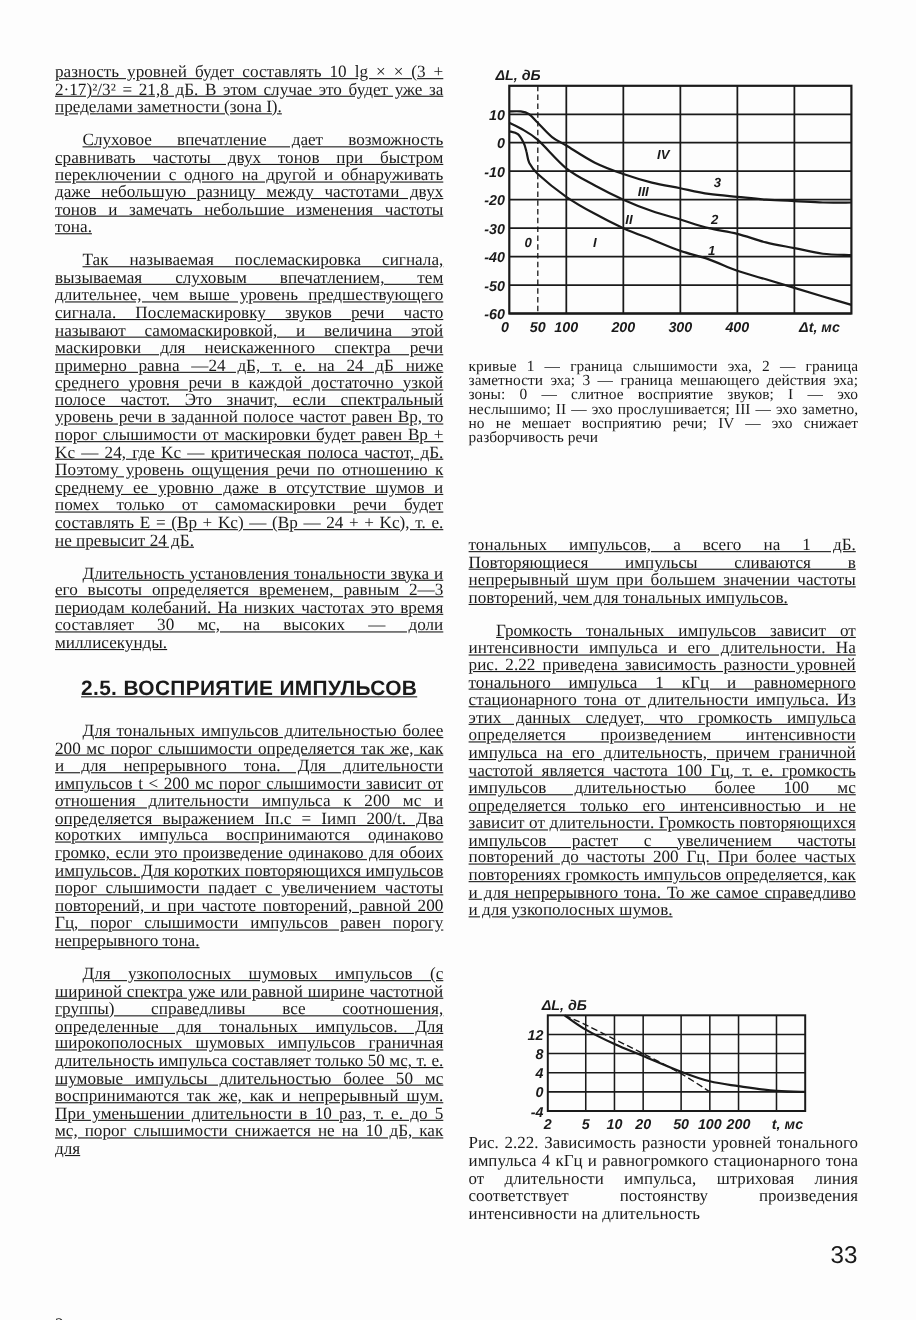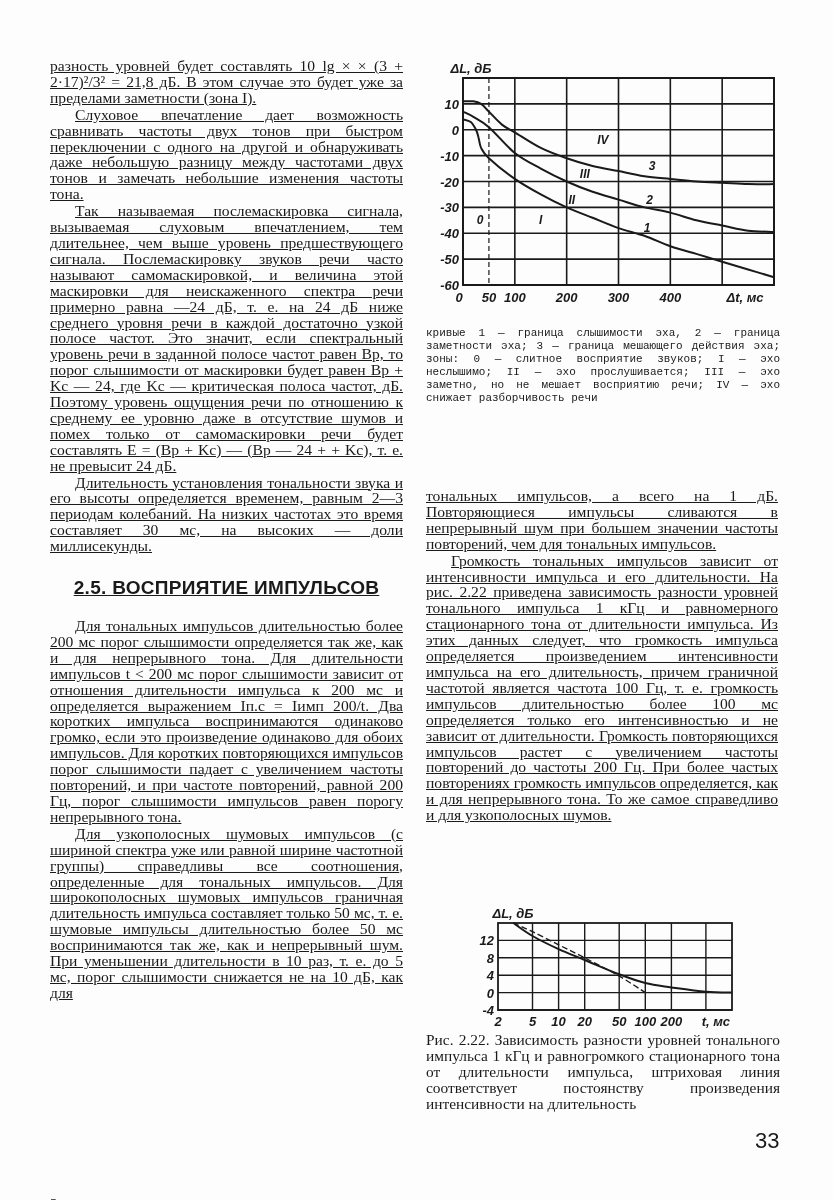--- a/index.html
+++ b/index.html
@@ -2,28 +2,28 @@
 <html><head>
 <meta charset="utf-8">
 <style>
   html, body { margin: 0; padding: 0; background: #fdfdfd; }
   body { width: 833px; height: 1200px; position: relative; overflow: hidden;
          font-family: "Liberation Serif", serif; color: #1a1a1a; }
   .col { position: absolute; font-size: 15.6px; line-height: 15.9px; text-align: justify; text-decoration: underline; }
   .col-left { left: 50px; top: 58px; width: 353px; }
   .col-right { left: 426px; top: 488px; width: 352px; }
   .col p { margin: 0; text-indent: 0; hyphens: manual; }
-  .col p.ind { text-indent: 25px; margin-top: 1px; }
+  .col p.ind { text-indent: 25px; margin-top: 14px; }
   .col p.first-ind { text-indent: 25px; }
   .section-heading { font-family: "Liberation Sans", sans-serif; font-weight: bold; font-size: 19px;
                      letter-spacing: 0.3px; text-align: center; margin: 26px 0 22px 0; text-indent: 0; }
   .fig { position: absolute; }
   .fig svg text { font-family: "Liberation Sans", sans-serif; font-style: italic; font-weight: bold; }
   .caption { position: absolute; font-size: 15.4px; line-height: 16px; text-align: justify; }
-  .caption-small { font-family: Liberation Mono, monospace; font-size: 11px; line-height: 13px;
+  .caption-small { font-family: Liberation Serif, serif; font-size: 14px; line-height: 13px;
                    text-align: justify; margin-top: 5px; }
   .footer-left { position: absolute; left: 50px; top: 1196px; font-size: 16px; }
   .footer-left .zak { font-family: "Liberation Sans", sans-serif; font-size: 12px; font-weight: bold; margin-left: 10px; }
   .footer-right { position: absolute; left: 755px; top: 1128px; font-family: "Liberation Sans", sans-serif; font-size: 22px; }
 </style>
 </head>
 <body>
 
 <div class="col col-left">
   <p>разность уровней будет составлять 10 lg × × (3 + 2·17)²/3² = 21,8 дБ. В этом случае это будет уже за пределами заметности (зона I).</p>
@@ -116,18 +116,18 @@
       <text x="144.699740873025" y="133" text-anchor="middle" font-size="13" fill="#1a1a1a">20</text>
       <text x="179.20103650789997" y="133" text-anchor="middle" font-size="13" fill="#1a1a1a">50</text>
       <text x="205.300259126975" y="133" text-anchor="middle" font-size="13" fill="#1a1a1a">100</text>
       <text x="231.39948174605001" y="133" text-anchor="middle" font-size="13" fill="#1a1a1a">200</text>
       <text x="275.900777380925" y="133" text-anchor="middle" font-size="13" fill="#1a1a1a">t, мс</text>
       <text x="73" y="25" text-anchor="middle" font-size="13" fill="#1a1a1a">ΔL, дБ</text>
       <path d="M73.3,30.0 C76.5,32.2 84.9,38.7 92.5,43.0 C100.1,47.4 109.9,52.1 118.6,56.1 C127.3,60.1 134.6,62.8 144.7,67.0 C154.8,71.2 169.1,77.5 179.2,81.3 C189.3,85.2 196.6,87.9 205.3,90.0 C214.0,92.2 221.3,92.9 231.4,94.4 C241.5,95.8 255.8,97.9 265.9,98.7 C276.0,99.6 287.7,99.5 292.0,99.6" fill="none" stroke="#1a1a1a" stroke-width="2" stroke-dasharray="none"></path>
       <path d="M73.3,30.0 C76.5,31.4 84.9,35.1 92.5,38.7 C100.1,42.3 109.9,47.4 118.6,51.8 C127.3,56.1 134.6,59.6 144.7,64.8 C154.8,70.0 169.1,77.3 179.2,83.1 C189.3,88.9 201.0,96.8 205.3,99.6" fill="none" stroke="#1a1a1a" stroke-width="1.3" stroke-dasharray="6,3"></path>
     </svg>
 </div>
-<div class="caption" style="left:426px; top:1032px; width:354px;">Рис. 2.22. Зависимость разности уровней тонального импульса 1 кГц и равногромкого стационарного тона от длительности импульса, штриховая линия соответствует постоянству произведения интенсивности на длительность</div>
+<div class="caption" style="left:426px; top:1032px; width:354px;">Рис. 2.22. Зависимость разности уровней тонального импульса 4 кГц и равногромкого стационарного тона от длительности импульса, штриховая линия соответствует постоянству произведения интенсивности на длительность</div>
 
 <div class="footer-left">
   <span>2</span><span class="zak">Зак. 1688</span>
 </div>
 <div class="footer-right">33</div>
 
 </body></html>

